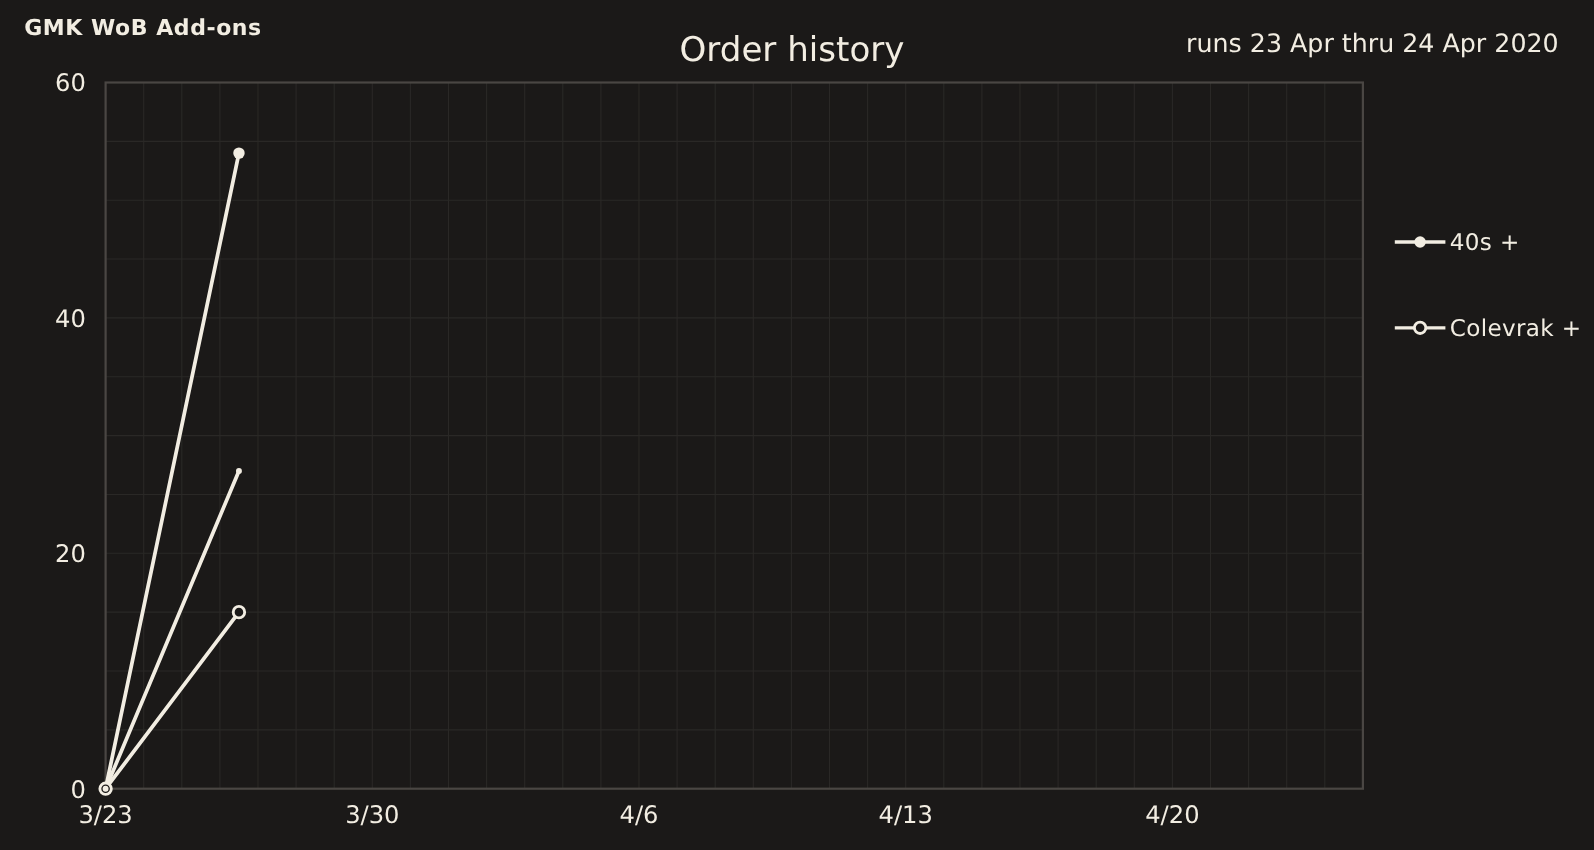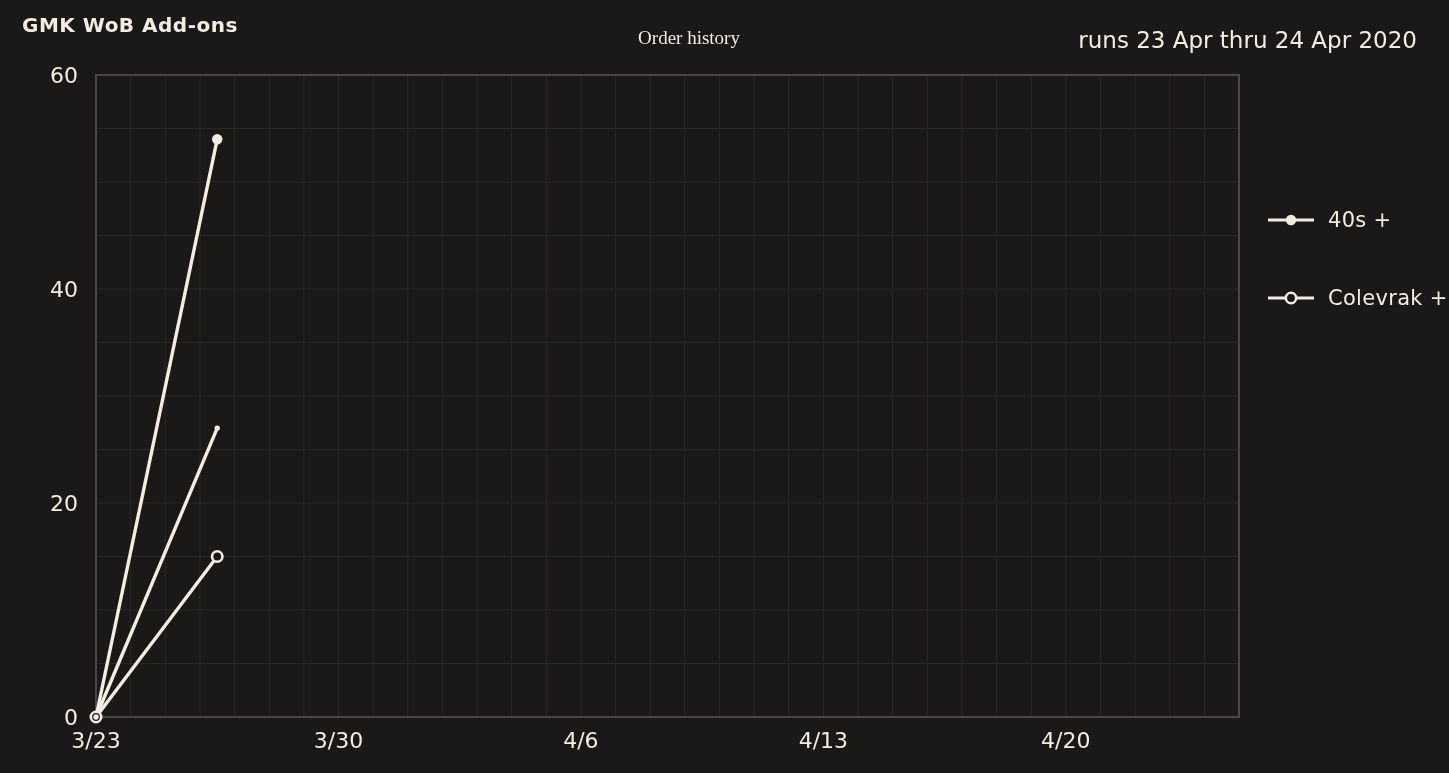--- a/index.html
+++ b/index.html
@@ -17,37 +17,37 @@
     position:relative;
   }
   .stage{position:absolute;inset:0;}
   #plot{position:absolute;left:0;top:0;}
   .chart-title{
     position:absolute;left:22px;top:13px;
     font-size:20px;font-weight:bold;letter-spacing:.5px;
     color:var(--fg);white-space:nowrap;
   }
   .chart-subtitle{
-    position:absolute;left:689px;top:27px;transform:translateX(-50%);
-    font-size:19px;color:var(--fg);white-space:nowrap;font-family:Liberation Serif, serif;
+    position:absolute;left:720px;top:27px;transform:translateX(-50%);
+    font-size:31px;color:var(--fg);white-space:nowrap;
   }
   .chart-range-note{
     position:absolute;right:32px;top:27px;
     font-size:23px;color:var(--fg);white-space:nowrap;
   }
   .legend{
     position:absolute;left:1266px;top:206px;
     display:flex;flex-direction:column;
   }
   .legend-row{
     display:flex;align-items:center;height:28px;margin-bottom:50px;
     white-space:nowrap;
   }
   .legend-row .legend-label{
-    font-size:21px;color:var(--fg);margin-left:12px;letter-spacing:.3px;
+    font-size:21px;color:var(--fg);margin-left:2px;letter-spacing:.3px;
   }
   text{font-family:"DejaVu Sans","Liberation Sans",sans-serif;}
 </style>
 </head>
 <body>
 
 <div class="stage">
   <svg id="plot" width="1449" height="773" viewBox="0 0 1449 773">
       <g>
         <line x1="130.63636363636363" y1="75" x2="130.63636363636363" y2="717" stroke="#2a2826" stroke-width="1"></line>

